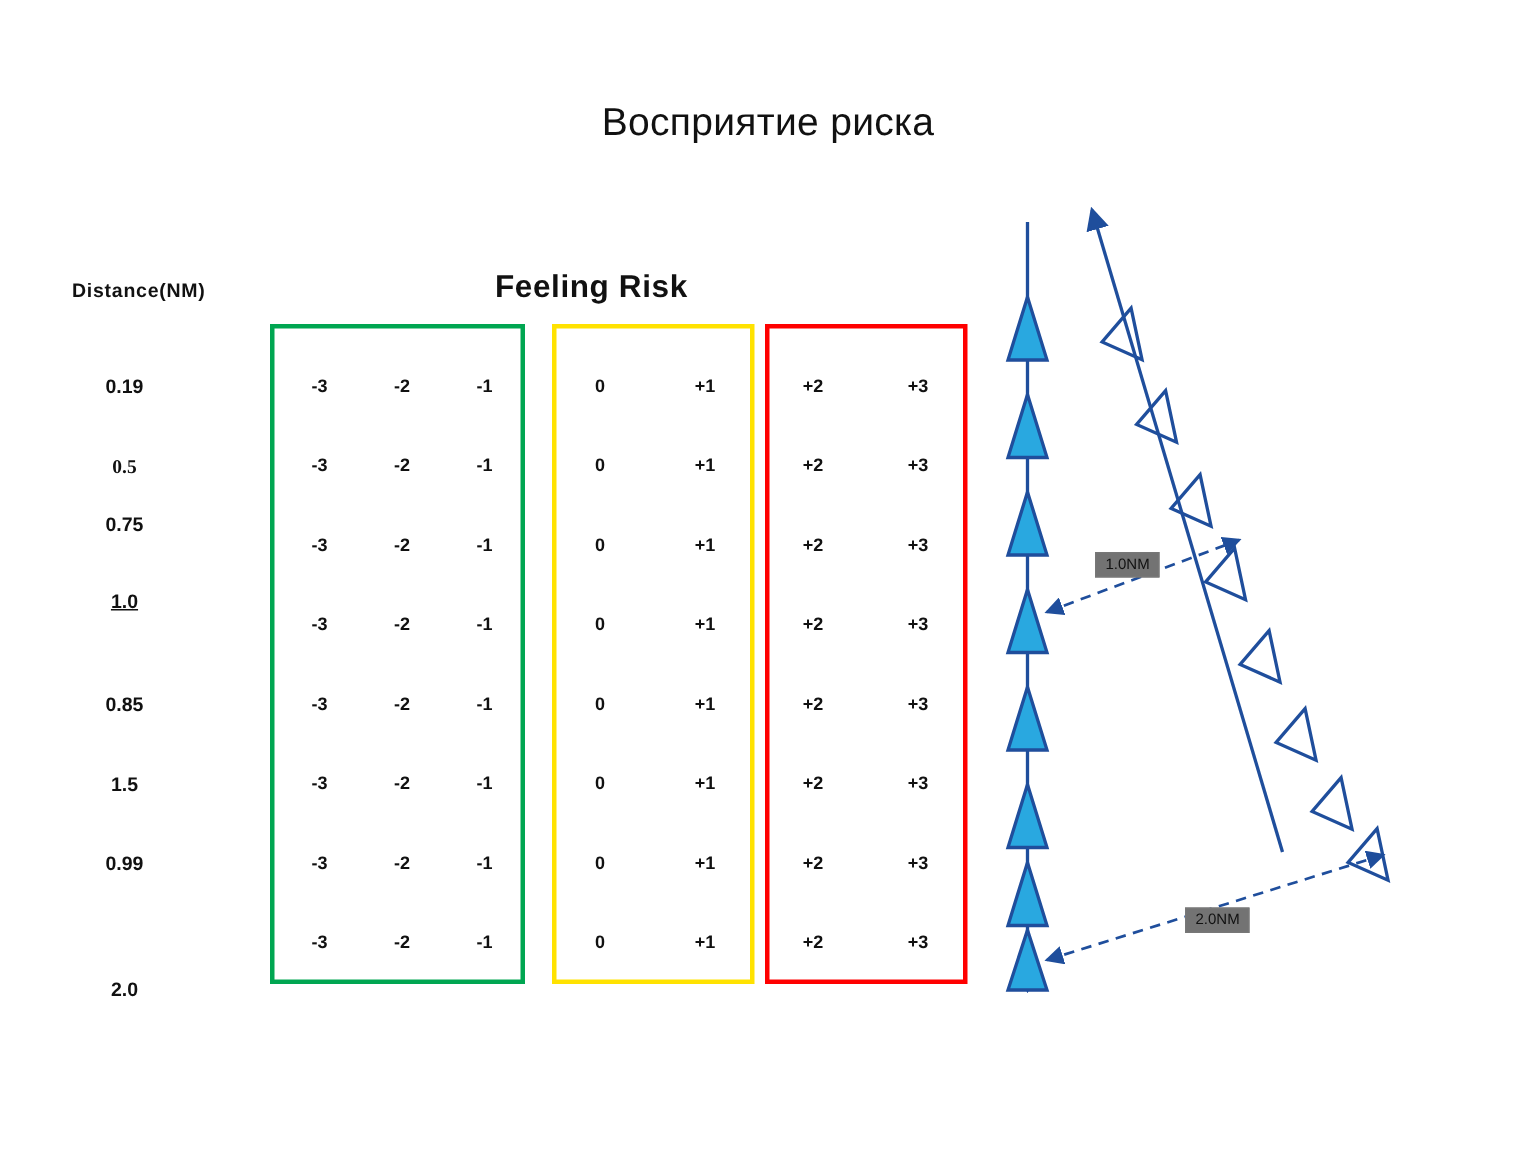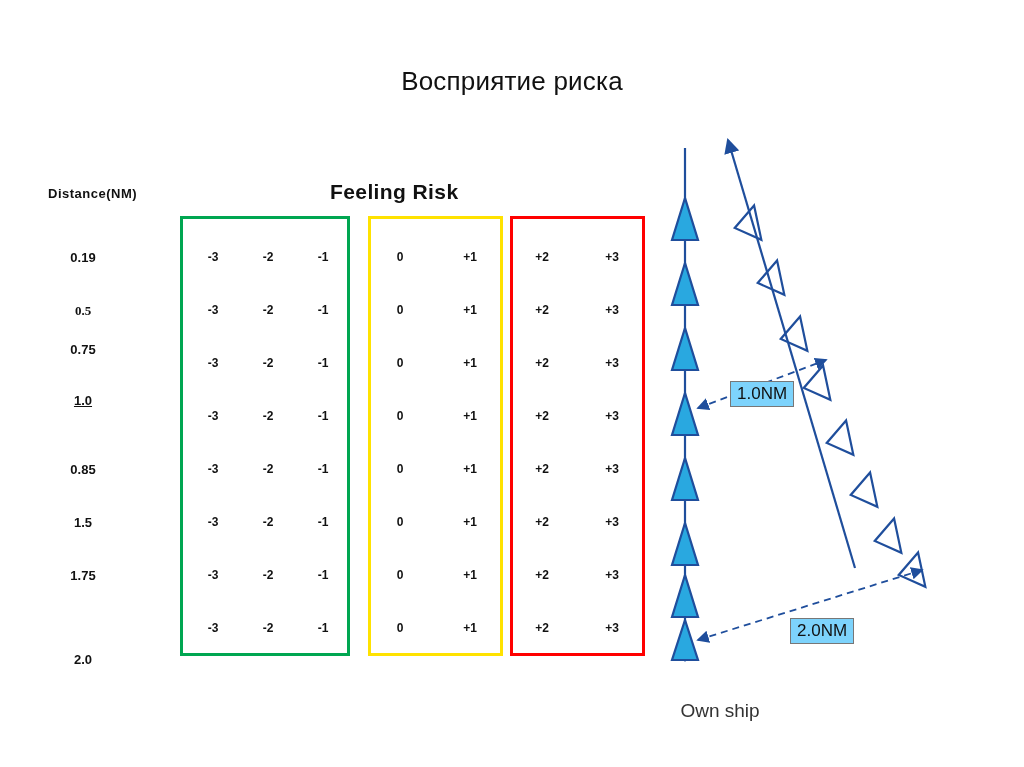--- a/index.html
+++ b/index.html
@@ -101,27 +101,26 @@
     position: absolute;
     left: 0px;
     top: 580px;
     width: 180px;
     text-align: center;
     font-size: 19px;
     color: #333333;
   }
   .nm-label {
     position: absolute;
-    font-size: 17px;
-    color: #111111;
-    background: #7dd3fc;
+    font-size: 10px;
+    color: #111111;
+    background: #737373;
     border: 1px solid #777777;
     padding: 2px 6px;
     box-sizing: border-box;
-    margin-top: 13px;
   }
   #nm-label-1 { left: 100px; top: 248px; }
   #nm-label-2 { left: 160px; top: 485px; }
   svg { display: block; }
 </style>
 </head>
 <body>
 
 <div id="slide">
 
@@ -135,21 +134,21 @@
     <div class="risk-box" id="box-green"></div>
     <div class="risk-box" id="box-yellow"></div>
     <div class="risk-box" id="box-red"></div>
 
     <div class="dist-label" style="left:8px; top:80px;">0.19</div>
     <div class="dist-label" style="left:8px; top:133px;font-family:Liberation Serif, serif;">0.5</div>
     <div class="dist-label" style="left:8px; top:172px;">0.75</div>
     <div class="dist-label" style="left:8px; top:223px;text-decoration:underline;">1.0</div>
     <div class="dist-label" style="left:8px; top:292px;">0.85</div>
     <div class="dist-label" style="left:8px; top:345px;">1.5</div>
-    <div class="dist-label" style="left:8px; top:398px;">1.75</div>
+    <div class="dist-label" style="left:8px; top:398px;">0.99</div>
     <div class="dist-label" style="left:8px; top:451px;margin-top:31px;">2.0</div>
 
     <div class="risk-cell" style="left:153px; top:80px;">-3</div>
     <div class="risk-cell" style="left:208px; top:80px;">-2</div>
     <div class="risk-cell" style="left:263px; top:80px;">-1</div>
     <div class="risk-cell" style="left:340px; top:80px;">0</div>
     <div class="risk-cell" style="left:410px; top:80px;">+1</div>
     <div class="risk-cell" style="left:482px; top:80px;">+2</div>
     <div class="risk-cell" style="left:552px; top:80px;">+3</div>
 
@@ -250,16 +249,15 @@
       </g>
 
       <line x1="68" y1="288" x2="196" y2="240" stroke="#1f4e9c" stroke-width="1.8" stroke-dasharray="7,5" marker-end="url(#arrowhead)" marker-start="url(#arrowhead-start)"></line>
 
       <line x1="68" y1="520" x2="292" y2="450" stroke="#1f4e9c" stroke-width="1.8" stroke-dasharray="7,5" marker-end="url(#arrowhead)" marker-start="url(#arrowhead-start)"></line>
     </svg>
 
     <div class="nm-label" id="nm-label-1">1.0NM</div>
     <div class="nm-label" id="nm-label-2">2.0NM</div>
 
-    <div id="own-ship-label">Own ship</div>
   </div>
 
 </div>
 
 </body></html>

